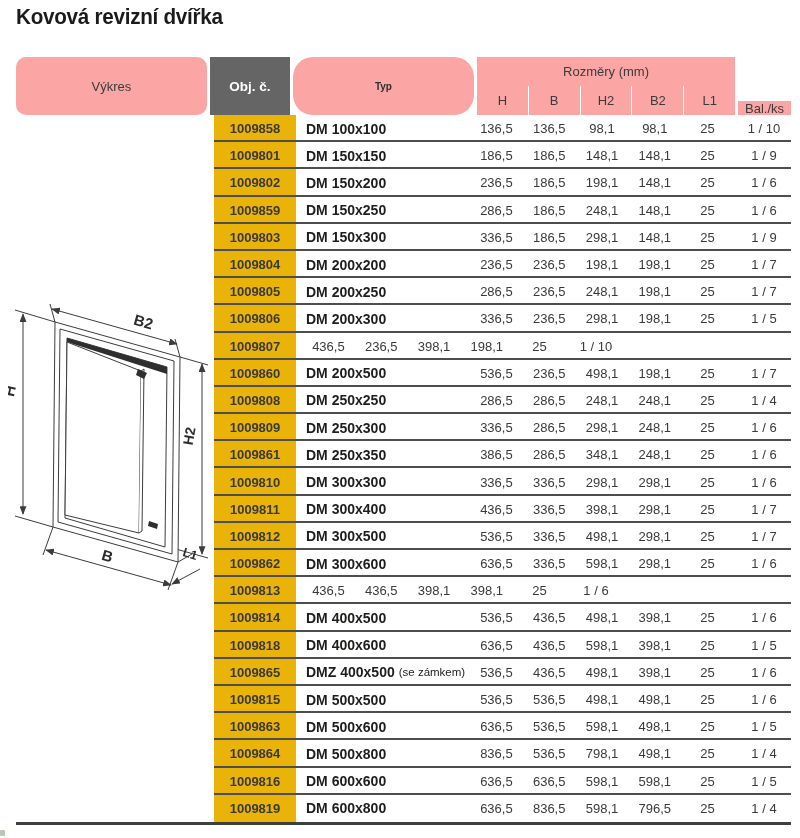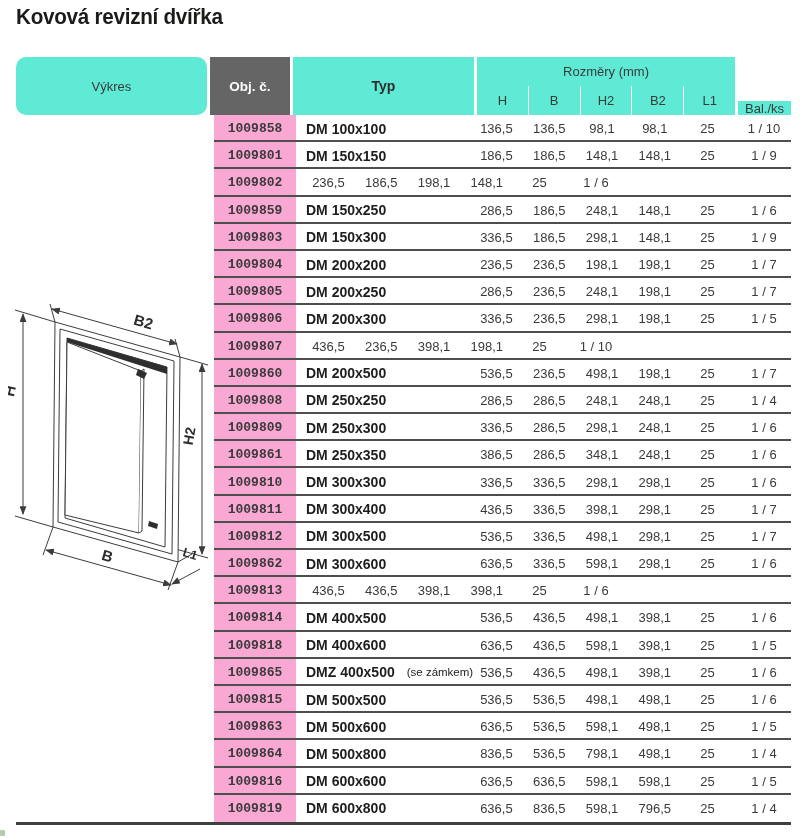--- a/index.html
+++ b/index.html
@@ -8,40 +8,40 @@
     font-family:"Liberation Sans",sans-serif;-webkit-font-smoothing:antialiased;
   }
   .page-title{
     position:absolute;left:16px;top:4px;margin:0;
     font-size:22px;font-weight:bold;color:#1b1b19;letter-spacing:-0.3px;
     transform:scaleX(.94);transform-origin:left center;white-space:nowrap;
   }
   .table{position:absolute;left:16px;top:57px;width:775px;}
   .thead{display:flex;height:58px;}
   .gap{width:3px;background:#ffffff;}
-  .hc{background:#5eead4;color:#3b3b3b;font-size:13px;display:flex;align-items:center;justify-content:center;}
+  .hc{background:#fca5a5;color:#3b3b3b;font-size:13px;display:flex;align-items:center;justify-content:center;}
   .w-vykres{width:195px;border-radius:10px;}
   .w-obj{width:82px;background:#656565;color:#ffffff;font-weight:bold;font-size:13.5px;}
-  .w-typ{width:185px;font-weight:bold;font-size:14px;color:#2e2e2e;}
+  .w-typ{width:185px;font-weight:bold;font-size:10px;color:#2e2e2e;border-radius:20px;}
   .w-dims{width:264px;flex-direction:column;justify-content:flex-start;padding:0;}
   .w-bal{width:54px;margin-top:44px;}
   .rozmery-label{height:29px;width:100%;display:flex;align-items:center;justify-content:center;}
   .dims-row{display:flex;height:29px;width:100%;}
   .dims-row>div{flex:1;display:flex;align-items:center;justify-content:center;border-left:1px solid #ffffff;}
   .dims-row>div:first-child{border-left:none;}
   .tbody{}
   .tr{display:flex;height:27.2px;position:relative;align-items:center;}
   .tr::after{content:"";position:absolute;left:198px;right:0;bottom:0;height:2px;background:#4e4e4e;}
   .tr:last-child::after{display:none;}
   .td{height:100%;display:flex;align-items:center;}
   .td.spacer{width:198px;}
-  .td.obj{width:82px;background:#f9a8d4;justify-content:center;font-weight:bold;font-size:13px;color:#3a3a3a;font-family:Liberation Mono, monospace;}
+  .td.obj{width:82px;background:#eab308;justify-content:center;font-weight:bold;font-size:13px;color:#3a3a3a;}
   .g3{width:3px;height:100%;}
   .td.typ{width:168px;padding-left:7px;box-sizing:border-box;font-weight:bold;font-size:14px;color:#1d1d1b;white-space:nowrap;}
-  .td.typ .note{font-weight:normal;font-size:11.5px;margin-left:12px;color:#222222;}
+  .td.typ .note{font-weight:normal;font-size:11.5px;margin-left:4px;color:#222222;}
   .td.dims{width:264px;}
   .td.dims span{flex:1;text-align:center;font-size:13px;color:#3a3a3a;}
   .td.bal{width:54px;justify-content:center;font-size:13px;color:#3a3a3a;white-space:nowrap;}
   .bottom-bar{width:775px;height:3px;background:#3f3f3f;}
   .drawing{position:absolute;left:8px;top:297px;width:210px;height:315px;}
   .corner-mark{position:absolute;left:0;top:830px;width:5px;height:6px;background:#8fae85;opacity:.65;border-radius:1px;}
 </style>
 </head>
 <body>
 
@@ -102,20 +102,23 @@
       <span>148,1</span>
       <span>25</span>
     </div>
     <div class="g3"></div>
     <div class="td bal">1 / 9</div>
   </div>
       <div class="tr">
     <div class="td spacer"></div>
     <div class="td obj">1009802</div>
     <div class="g3"></div>
+    <div class="td typ">
+          <span>DM 150x200</span>
+        </div>
     <div class="g3"></div>
     <div class="td dims">
       <span>236,5</span>
       <span>186,5</span>
       <span>198,1</span>
       <span>148,1</span>
       <span>25</span>
     </div>
     <div class="g3"></div>
     <div class="td bal">1 / 6</div>

